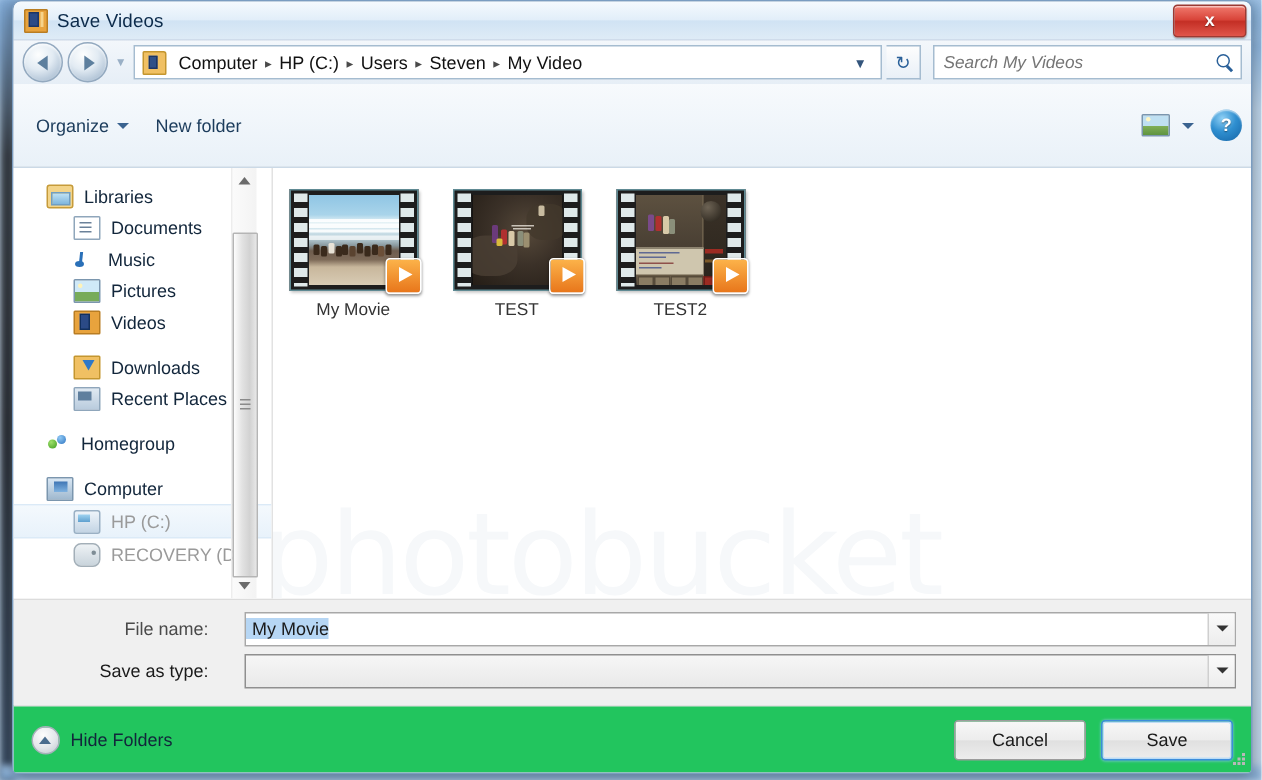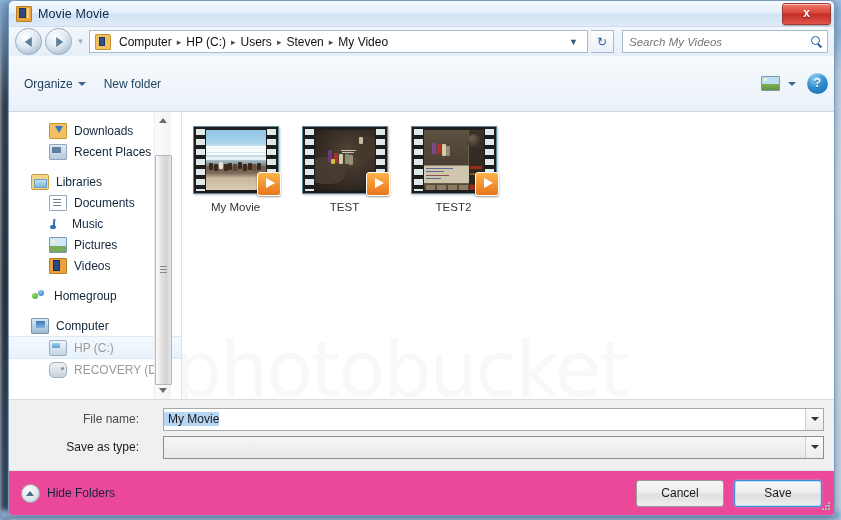--- a/index.html
+++ b/index.html
@@ -249,21 +249,21 @@
   .combo.gray { background:linear-gradient(180deg,#f6f6f6,#e9e9e9); border:1px solid #8f8f8f; cursor:pointer;}
   .combo .val { padding-left:4px; font-size:12px; color:#1a1a1a; white-space:nowrap;}
   .combo .val.sel { background:#b6d6f4; color:#1a1a1a; }
   .combo .cbtn { position:absolute; right:0; top:0; bottom:0; width:17px;
     border-left:1px solid #cfcfcf; display:flex; align-items:center; justify-content:center;
     background:linear-gradient(180deg,#fafafa,#ededed); cursor:pointer;}
   .combo .cbtn i { width:0;height:0;border-left:4px solid transparent;border-right:4px solid transparent;
     border-top:4px solid #333;}
 
   
-  #footer { flex:0 0 auto; height:44px; background:#ec4899; border-top:1px solid #e2e2e2;
+  #footer { flex:0 0 auto; height:44px; background:#22c55e; border-top:1px solid #e2e2e2;
     display:flex; align-items:center; padding:0 12px; position:relative;gap:28px;}
   #hide-folders { display:flex; align-items:center; gap:7px; cursor:pointer; }
   #hf-icon { width:17px; height:17px; border-radius:50%;
     background:radial-gradient(circle at 40% 30%,#fdfdfd,#e2e6ea 55%,#bcc4cc 100%);
     border:1px solid #a6b0ba; position:relative; }
   #hf-icon:after{content:"";position:absolute;left:4px;top:6px;width:0;height:0;
     border-left:4px solid transparent;border-right:4px solid transparent;border-bottom:5px solid #4a6c8e;}
   #hf-label { font-size:12px; color:#12263b; }
   #footer-buttons { margin-left:auto; display:flex; gap:10px; }
   .dlgbtn { width:86px; height:25px; font-size:12px; color:#1a1a1a; cursor:pointer;
@@ -284,21 +284,21 @@
   <div class="bd-band bd-taskicon" style="left:690px;width:24px;"></div>
   <div class="bd-band bd-taskicon" style="left:760px;width:34px;"></div>
   <div class="bd-left"></div>
   <div class="bd-bottom"></div>
 </div>
 
 <div id="dialog">
 
   <div id="titlebar">
     <div class="app-icon"></div>
-    <div id="title-text">Movie Movie</div>
+    <div id="title-text">Save Videos</div>
     <div id="close-button">x</div>
   </div>
 
   <div id="addressrow">
     <div class="navbtn back">
         <span class="arw"></span>
       </div>
     <div class="navbtn fwd">
         <span class="arw"></span>
       </div>
@@ -341,50 +341,50 @@
       <div id="help-button">?</div>
     </div>
   </div>
 
   <div id="body">
 
     <div id="navpane">
       <div id="navlist">
 
         <div class="navgroup">
+          <div class="navitem root">
+            <span class="ni-icon ic-libraries"></span>
+            <span>Libraries</span>
+          </div>
+          <div class="navitem child">
+            <span class="ni-icon ic-doc"></span>
+            <span>Documents</span>
+          </div>
+          <div class="navitem child">
+            <span class="ni-icon ic-music"></span>
+            <span>Music</span>
+          </div>
+          <div class="navitem child">
+            <span class="ni-icon ic-pic"></span>
+            <span>Pictures</span>
+          </div>
+          <div class="navitem child">
+            <span class="ni-icon ic-video"></span>
+            <span>Videos</span>
+          </div>
+        </div>
+
+        <div class="navgroup">
           <div class="navitem child">
             <span class="ni-icon ic-downloads"></span>
             <span>Downloads</span>
           </div>
           <div class="navitem child">
             <span class="ni-icon ic-recent"></span>
             <span>Recent Places</span>
-          </div>
-        </div>
-
-        <div class="navgroup">
-          <div class="navitem root">
-            <span class="ni-icon ic-libraries"></span>
-            <span>Libraries</span>
-          </div>
-          <div class="navitem child">
-            <span class="ni-icon ic-doc"></span>
-            <span>Documents</span>
-          </div>
-          <div class="navitem child">
-            <span class="ni-icon ic-music"></span>
-            <span>Music</span>
-          </div>
-          <div class="navitem child">
-            <span class="ni-icon ic-pic"></span>
-            <span>Pictures</span>
-          </div>
-          <div class="navitem child">
-            <span class="ni-icon ic-video"></span>
-            <span>Videos</span>
           </div>
         </div>
 
         <div class="navgroup">
           <div class="navitem root">
             <span class="ni-icon ic-homegroup"></span>
             <span>Homegroup</span>
           </div>
         </div>
 

